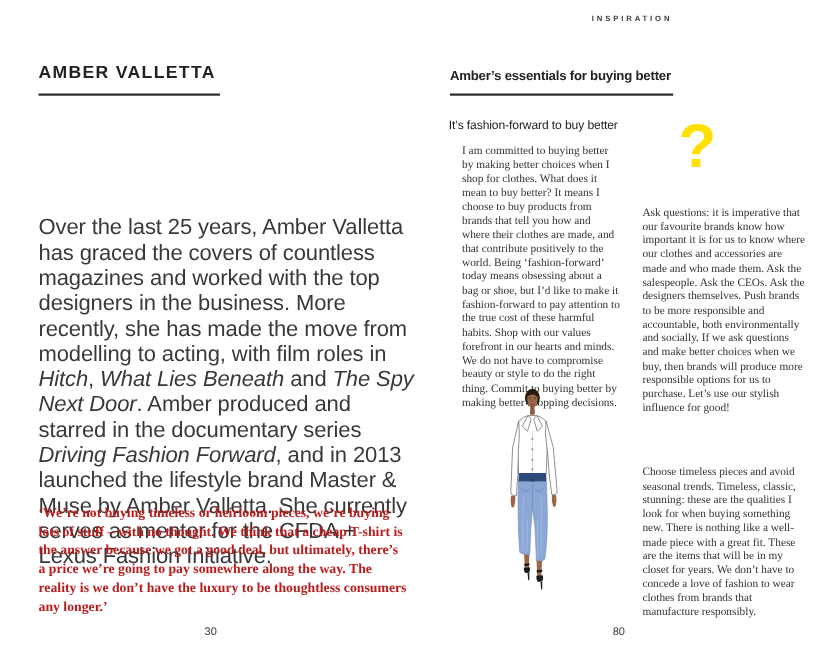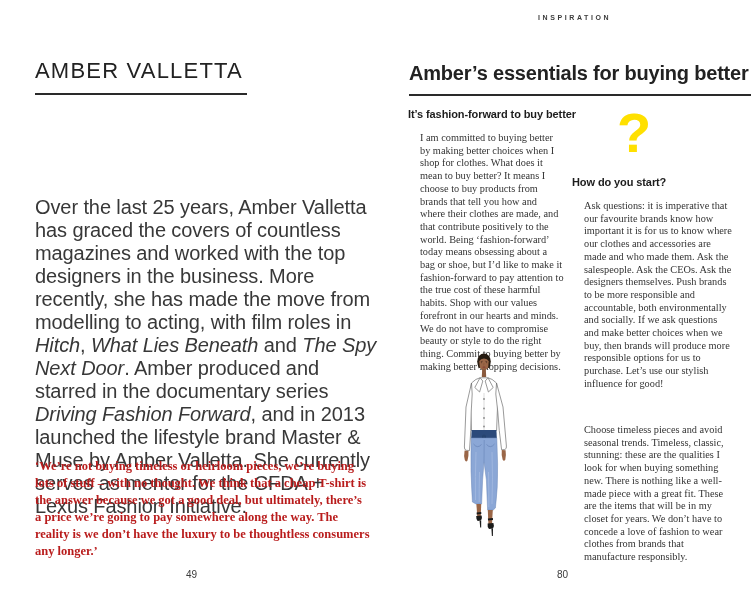--- a/index.html
+++ b/index.html
@@ -8,50 +8,50 @@
     font-family:"Liberation Sans",sans-serif;color:#2b2b2b;overflow:hidden;
     margin:0 auto;
   }
   .running-head{
     position:absolute;left:538px;top:14px;font-size:7px;font-weight:700;
     letter-spacing:2.6px;color:#3c3c3c;
   }
   
   .left-title{
     position:absolute;left:35px;top:58px;margin:0;
-    font-size:22px;font-weight:400;letter-spacing:1.2px;color:#222;
+    font-size:16px;font-weight:700;letter-spacing:1.2px;color:#222;
     display:inline-block;border-bottom:2px solid #2a2a2a;padding:0 4px 9px 0;
     white-space:nowrap;
   }
   .bio{
     position:absolute;left:35px;top:196px;width:344px;margin:0;
     font-size:20px;line-height:23px;letter-spacing:-0.1px;color:#383838;
   }
   .bio i{font-style:italic;}
   .quote{
     position:absolute;left:35px;top:458px;width:336px;margin:0;
     font-family:"Liberation Serif",serif;font-weight:700;
     font-size:12.5px;line-height:17px;color:#b91c1c;
   }
   .folio{position:absolute;font-size:10px;color:#3a3a3a;}
   .folio-left{left:186px;top:569px;}
   .folio-right{left:557px;top:569px;}
   
   .right-title{
     position:absolute;left:409px;top:62px;margin:0;
-    font-size:20px;font-weight:700;letter-spacing:-0.2px;color:#222;
+    font-size:12px;font-weight:700;letter-spacing:-0.2px;color:#222;
     display:inline-block;border-bottom:2px solid #2a2a2a;padding:0 2px 9px 0;
     white-space:nowrap;
   }
   .section{position:absolute;}
   .sec-1{left:408px;top:108px;width:168px;}
   .sec-2{left:572px;top:176px;width:172px;}
   .sec-3{left:572px;top:412px;width:172px;}
   .section h3{
-    margin:0 0 3px 0;font-size:11px;font-weight:700;color:#1d1d1d;
+    margin:0 0 3px 0;font-size:11px;font-weight:400;color:#1d1d1d;
     letter-spacing:-0.1px;
   }
   .section p{
     margin:12px;font-family:Liberation Serif, serif;
     font-size:10.3px;line-height:12.7px;color:#333;
   }
   .qmark{
     position:absolute;left:606px;top:102px;width:56px;text-align:center;
     font-size:56px;line-height:62px;font-weight:700;
     font-family:"Liberation Sans",sans-serif;
@@ -64,33 +64,32 @@
 <div class="spread">
 
   <div class="running-head">INSPIRATION</div>
 
   <h1 class="left-title">AMBER VALLETTA</h1>
 
   <p class="bio"><span>Over the last 25 years, Amber Valletta has graced the covers of countless magazines and worked with the top designers in the business. More recently, she has made the move from modelling to acting, with film roles in </span><i>Hitch</i><span>, </span><i>What Lies Beneath</i><span> and </span><i>The Spy Next Door</i><span>. Amber produced and starred in the documentary series </span><i>Driving Fashion Forward</i><span>, and in 2013 launched the lifestyle brand Master &amp; Muse by Amber Valletta. She currently serves as mentor for the CFDA + Lexus Fashion Initiative.</span></p>
 
   <p class="quote">‘We’re not buying timeless or heirloom pieces, we’re buying lots of stuff – with no thought. We think that a cheap T-shirt is the answer because we got a good deal, but ultimately, there’s a price we’re going to pay somewhere along the way. The reality is we don’t have the luxury to be thoughtless consumers any longer.’</p>
 
-  <div class="folio folio-left">49</div>
+  <div class="folio folio-left">30</div>
 
   <h2 class="right-title">Amber’s essentials for buying better</h2>
 
   <div class="qmark" style="color: rgb(255, 224, 0);">?</div>
 
   <div class="section sec-1">
     <h3>It’s fashion-forward to buy better</h3>
     <p>I am committed to buying better by making better choices when I shop for clothes. What does it mean to buy better? It means I choose to buy products from brands that tell you how and where their clothes are made, and that contribute positively to the world. Being ‘fashion-forward’ today means obsessing about a bag or shoe, but I’d like to make it fashion-forward to pay attention to the true cost of these harmful habits. Shop with our values forefront in our hearts and minds. We do not have to compromise beauty or style to do the right thing. Commit to buying better by making better shopping decisions.</p>
   </div>
 
   <div class="section sec-2">
-    <h3>How do you start?</h3>
     <p>Ask questions: it is imperative that our favourite brands know how important it is for us to know where our clothes and accessories are made and who made them. Ask the salespeople. Ask the CEOs. Ask the designers themselves. Push brands to be more responsible and accountable, both environmentally and socially. If we ask questions and make better choices when we buy, then brands will produce more responsible options for us to purchase. Let’s use our stylish influence for good!</p>
   </div>
 
   <div class="section sec-3">
     <p>Choose timeless pieces and avoid seasonal trends. Timeless, classic, stunning: these are the qualities I look for when buying something new. There is nothing like a well-made piece with a great fit. These are the items that will be in my closet for years. We don’t have to concede a love of fashion to wear clothes from brands that manufacture responsibly.</p>
   </div>
 
   <svg class="illustration" width="85" height="200" viewBox="0 0 85 200" role="img" aria-label="Fashion sketch of a woman in a white shirt, light blue jeans and black heeled sandals">
 
     <ellipse cx="36" cy="9.5" rx="6.8" ry="8" fill="#241a10"></ellipse>

